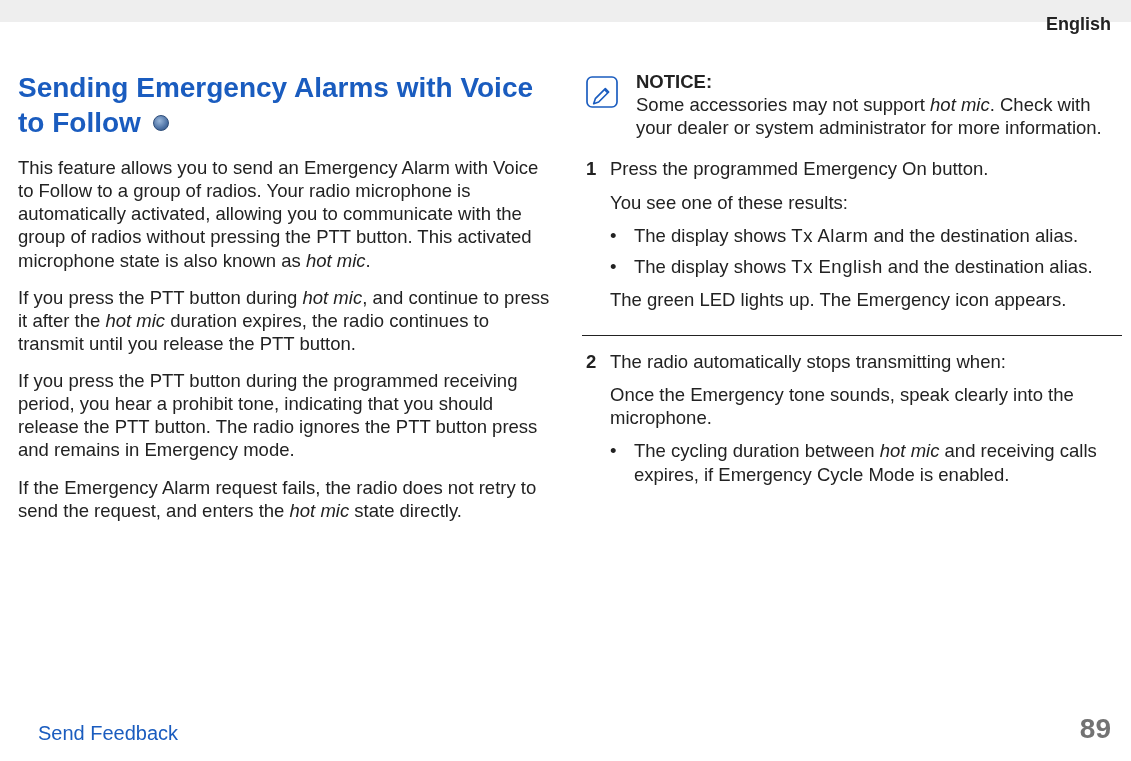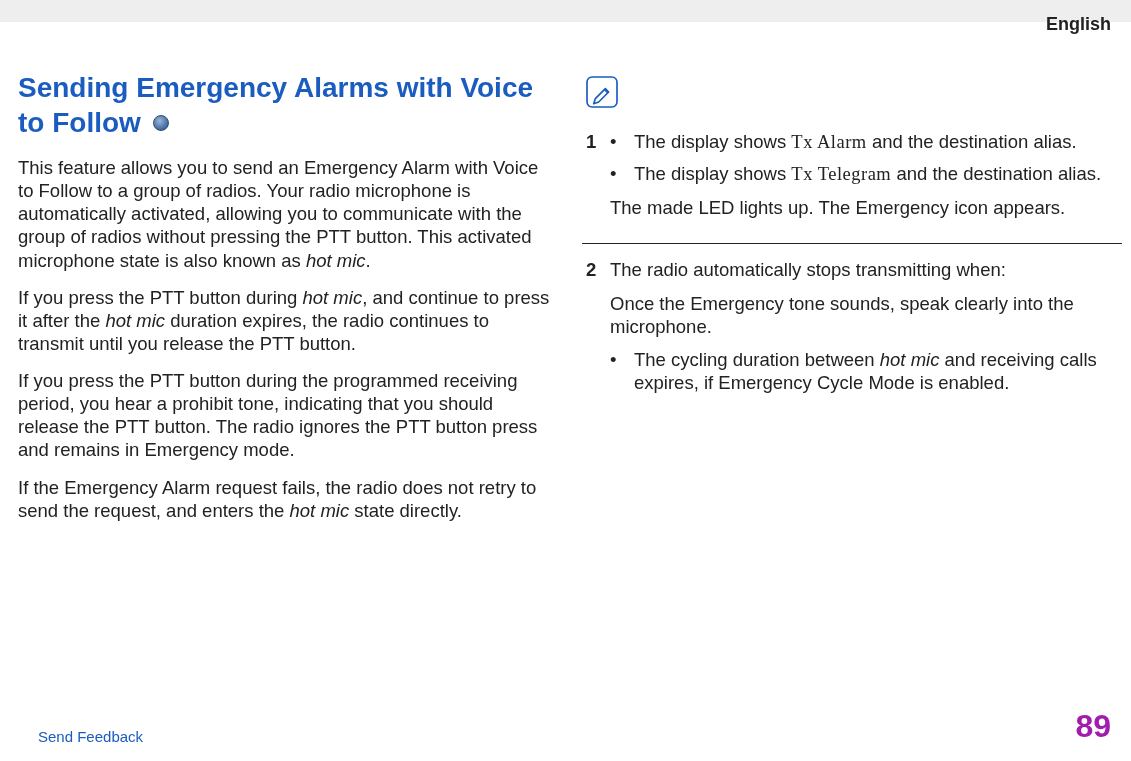--- a/index.html
+++ b/index.html
@@ -53,21 +53,21 @@
       position: relative;
       top: -2px;
       border: 1px solid #2d4d7a;
     }
     .para {
       margin-bottom: 14px;
     }
     b { font-weight: normal; }
     i, em { font-style: italic; }
     .lcd {
-      font-family: Liberation Serif, serif;
+      font-family: Liberation Sans, sans-serif;
       letter-spacing: 0.5px;
     }
     .notice-block {
       display: flex;
       align-items: flex-start;
       margin-bottom: 12px;
     }
     .notice-icon {
       flex-shrink: 0;
       width: 40px;
@@ -118,28 +118,28 @@
       bottom: 16px;
       left: 0;
       width: 100%;
       padding: 0 20px 0 38px;
       display: flex;
       justify-content: space-between;
       align-items: flex-end;
     }
     .feedback-link {
       color: #1a5cbf;
-      font-size: 15px;
+      font-size: 20px;
       text-decoration: none;
       cursor: pointer;
     }
     .page-num {
-      color: #a21caf;
-      font-weight: bold;
-      font-size: 32px;
+      color: #737373;
+      font-weight: bold;
+      font-size: 28px;
     }
   </style>
 </head>
 <body>
 
 <div class="header-bar"></div>
 <div class="lang-label">English</div>
 
 <div class="content-area">
   <div class="col-left">
@@ -165,43 +165,51 @@
     </p>
   </div>
 
   <div class="col-right">
     <div class="notice-block">
       <svg class="notice-icon" viewBox="0 0 48 48">
         <rect x="6" y="6" width="36" height="36" rx="6" fill="none" stroke="#1a5cbf" stroke-width="2"></rect>
         <path d="M16 32 L28 20 L32 24 L20 36 L14 38 L16 32 Z" fill="none" stroke="#1a5cbf" stroke-width="2" stroke-linejoin="round"></path>
         <line x1="27" y1="21" x2="31" y2="25" stroke="#1a5cbf" stroke-width="2"></line>
       </svg>
+      <div class="notice-text">
+        <span class="notice-label">NOTICE:</span><br>
+        <span>Some accessories may not support </span><i>hot mic</i><span>. Check with your dealer or system administrator for more information.</span>
+      </div>
     </div>
 
 
     <div class="step-block">
       <div class="step-row">
         <div class="step-num">1</div>
         <div class="step-body">
+          <p>
+            <span>Press the programmed </span><b>Emergency On</b><span> button.</span>
+          </p>
+          <p>You see one of these results:</p>
           <ul class="bullets">
             <li>
               <span class="bmark">•</span>
               <span class="btext">
                 <span>The display shows </span><span class="lcd">Tx Alarm</span><span> and the destination alias.</span>
               </span>
             </li>
             <li>
               <span class="bmark">•</span>
               <span class="btext">
-                <span>The display shows </span><span class="lcd">Tx Telegram</span><span> and the destination alias.</span>
+                <span>The display shows </span><span class="lcd">Tx English</span><span> and the destination alias.</span>
               </span>
             </li>
           </ul>
           <p>
-            <span>The made LED lights up. The </span><b>Emergency</b><span> icon appears.</span>
+            <span>The green LED lights up. The </span><b>Emergency</b><span> icon appears.</span>
           </p>
         </div>
       </div>
     </div>
 
     <hr class="step-sep">
 
     <div class="step-block" style="margin-top:0">
       <div class="step-row">
         <div class="step-num">2</div>

